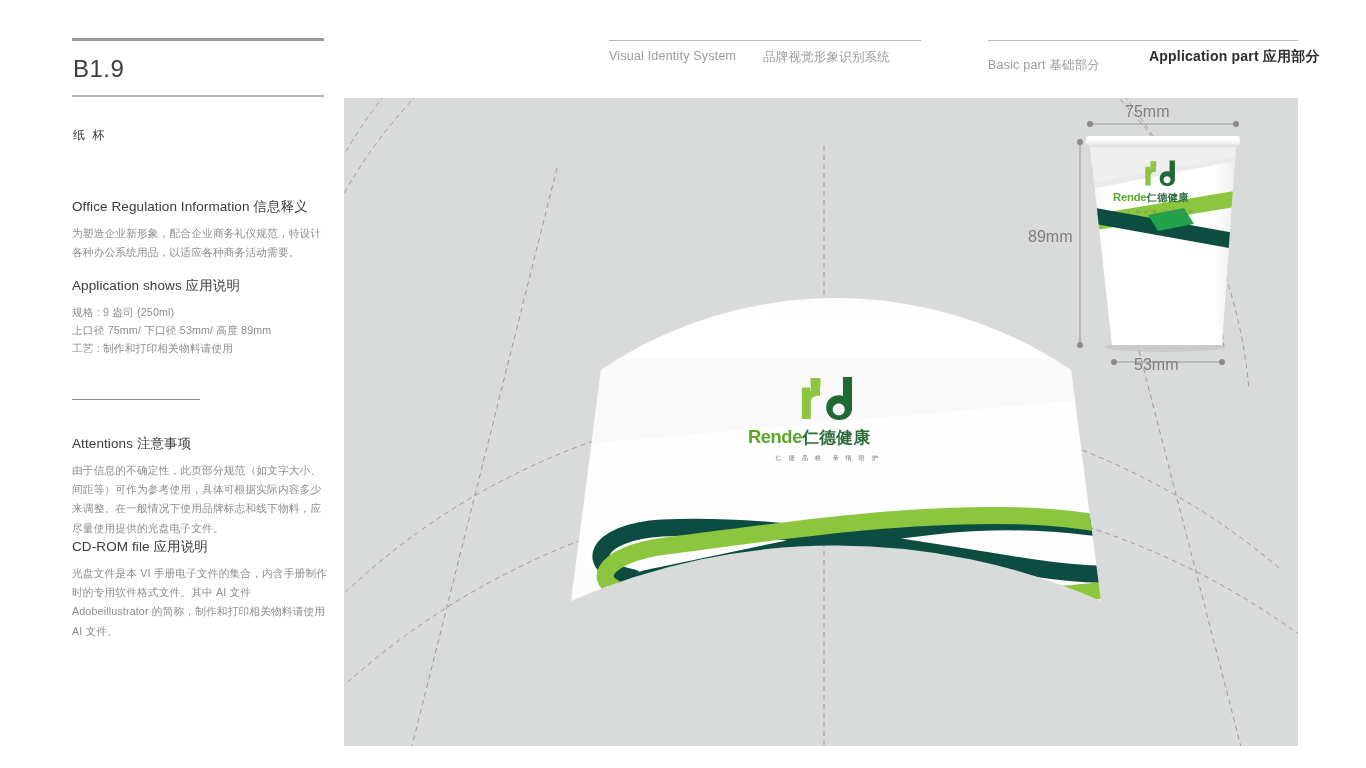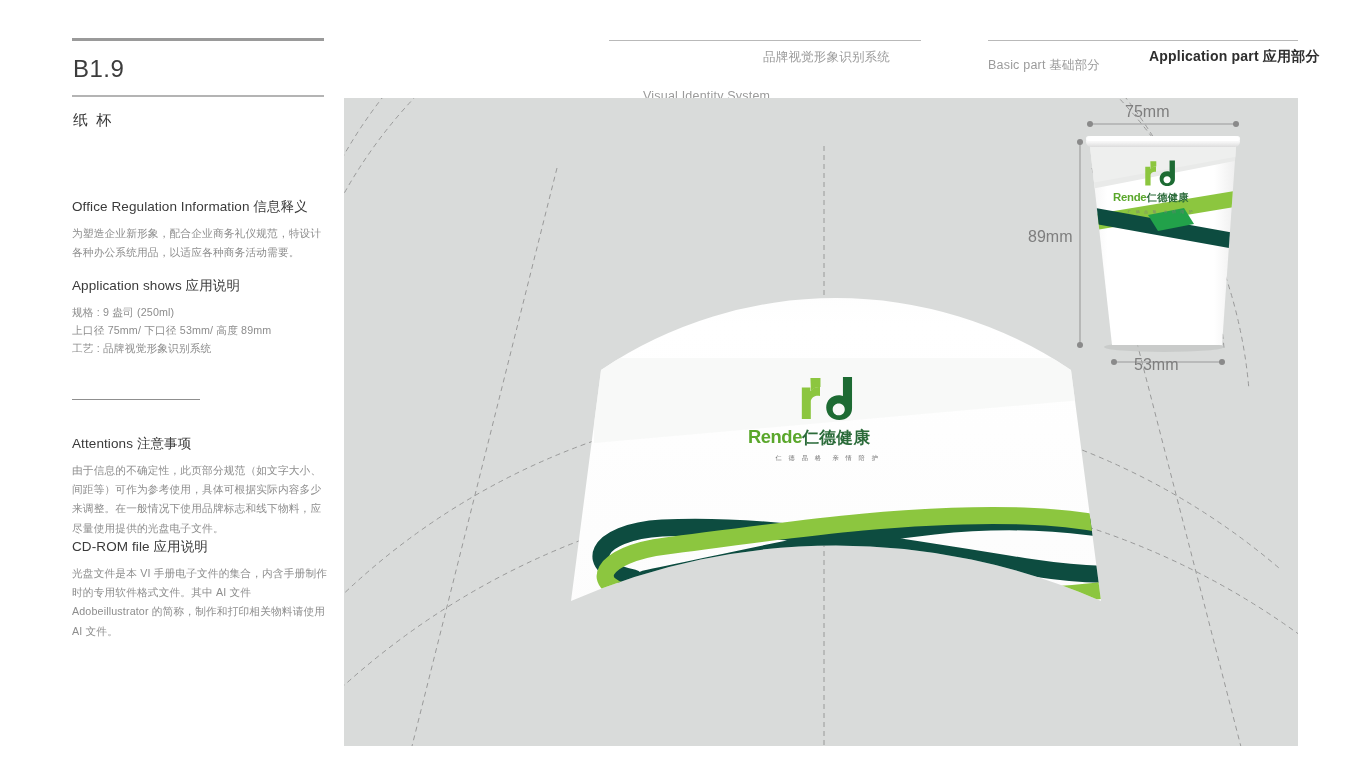--- a/index.html
+++ b/index.html
@@ -30,23 +30,23 @@
     color: #3c3c3c;
     letter-spacing: 0.5px;
     padding: 14px 0 12px 1px;
     font-weight: 400;
   }
   .rule-mid {
     width: 252px; height: 1.5px;
     background: #b4b4b4;
   }
   .doc-title {
-    font-size: 15px;
+    font-size: 12px;
     color: #333333;
-    padding: 14px 0 0 1px;
+    padding: 30px 0 0 1px;
     letter-spacing: 2px;
     font-weight: 500;
   }
 
   .sec { padding-top: 0; }
   .sec-head {
     font-size: 13.5px;
     color: #3a3a3a;
     font-weight: 500;
     letter-spacing: 0.1px;
@@ -142,21 +142,21 @@
   .hdr-rule { position: absolute; height: 1.4px; background: #b9b9b9; }
   #hr1 { left: 609px; top: 40px; width: 312px; }
   #hr2 { left: 988px; top: 40px; width: 310px; }
   .hdr-txt {
     position: absolute;
     font-size: 12.5px;
     color: #9b9b9b;
     white-space: nowrap;
     letter-spacing: 0.2px;
   }
-  #h-vis { left: 643px; top: 49px; margin-top: 40px; }
+  #h-vis { left: 609px; top: 49px; }
   #h-vis-cn { left: 763px; top: 49px; }
   #h-basic { left: 988px; top: 49px; margin-top: 8px; }
   #h-app { left: 1149px; top: 48px; color: #2e2e2e; font-weight: 600; font-size: 14px; }
 </style>
 </head>
 <body>
 
 <div id="page">
 
   <div class="hdr-rule" id="hr1"></div>
@@ -177,21 +177,21 @@
   <div class="sec" id="s1">
     <div class="sec-head">Office Regulation Information 信息释义</div>
     <div class="sec-body">为塑造企业新形象，配合企业商务礼仪规范，特设计各种办公系统用品，以适应各种商务活动需要。</div>
   </div>
 
   <div class="sec" id="s2">
     <div class="sec-head">Application shows 应用说明</div>
     <div class="sec-body tight">
       <div>规格 : 9 盎司 (250ml)</div>
       <div>上口径 75mm/ 下口径 53mm/ 高度 89mm</div>
-      <div>工艺 : 品牌视觉形象识别系统</div>
+      <div>工艺 : 制作和打印相关物料请使用</div>
     </div>
   </div>
 
   <div id="divider"></div>
 
   <div class="sec" id="s3">
     <div class="sec-head">Attentions 注意事项</div>
     <div class="sec-body">由于信息的不确定性，此页部分规范（如文字大小、间距等）可作为参考使用，具体可根据实际内容多少来调整。在一般情况下使用品牌标志和线下物料，应尽量使用提供的光盘电子文件。</div>
   </div>
 

